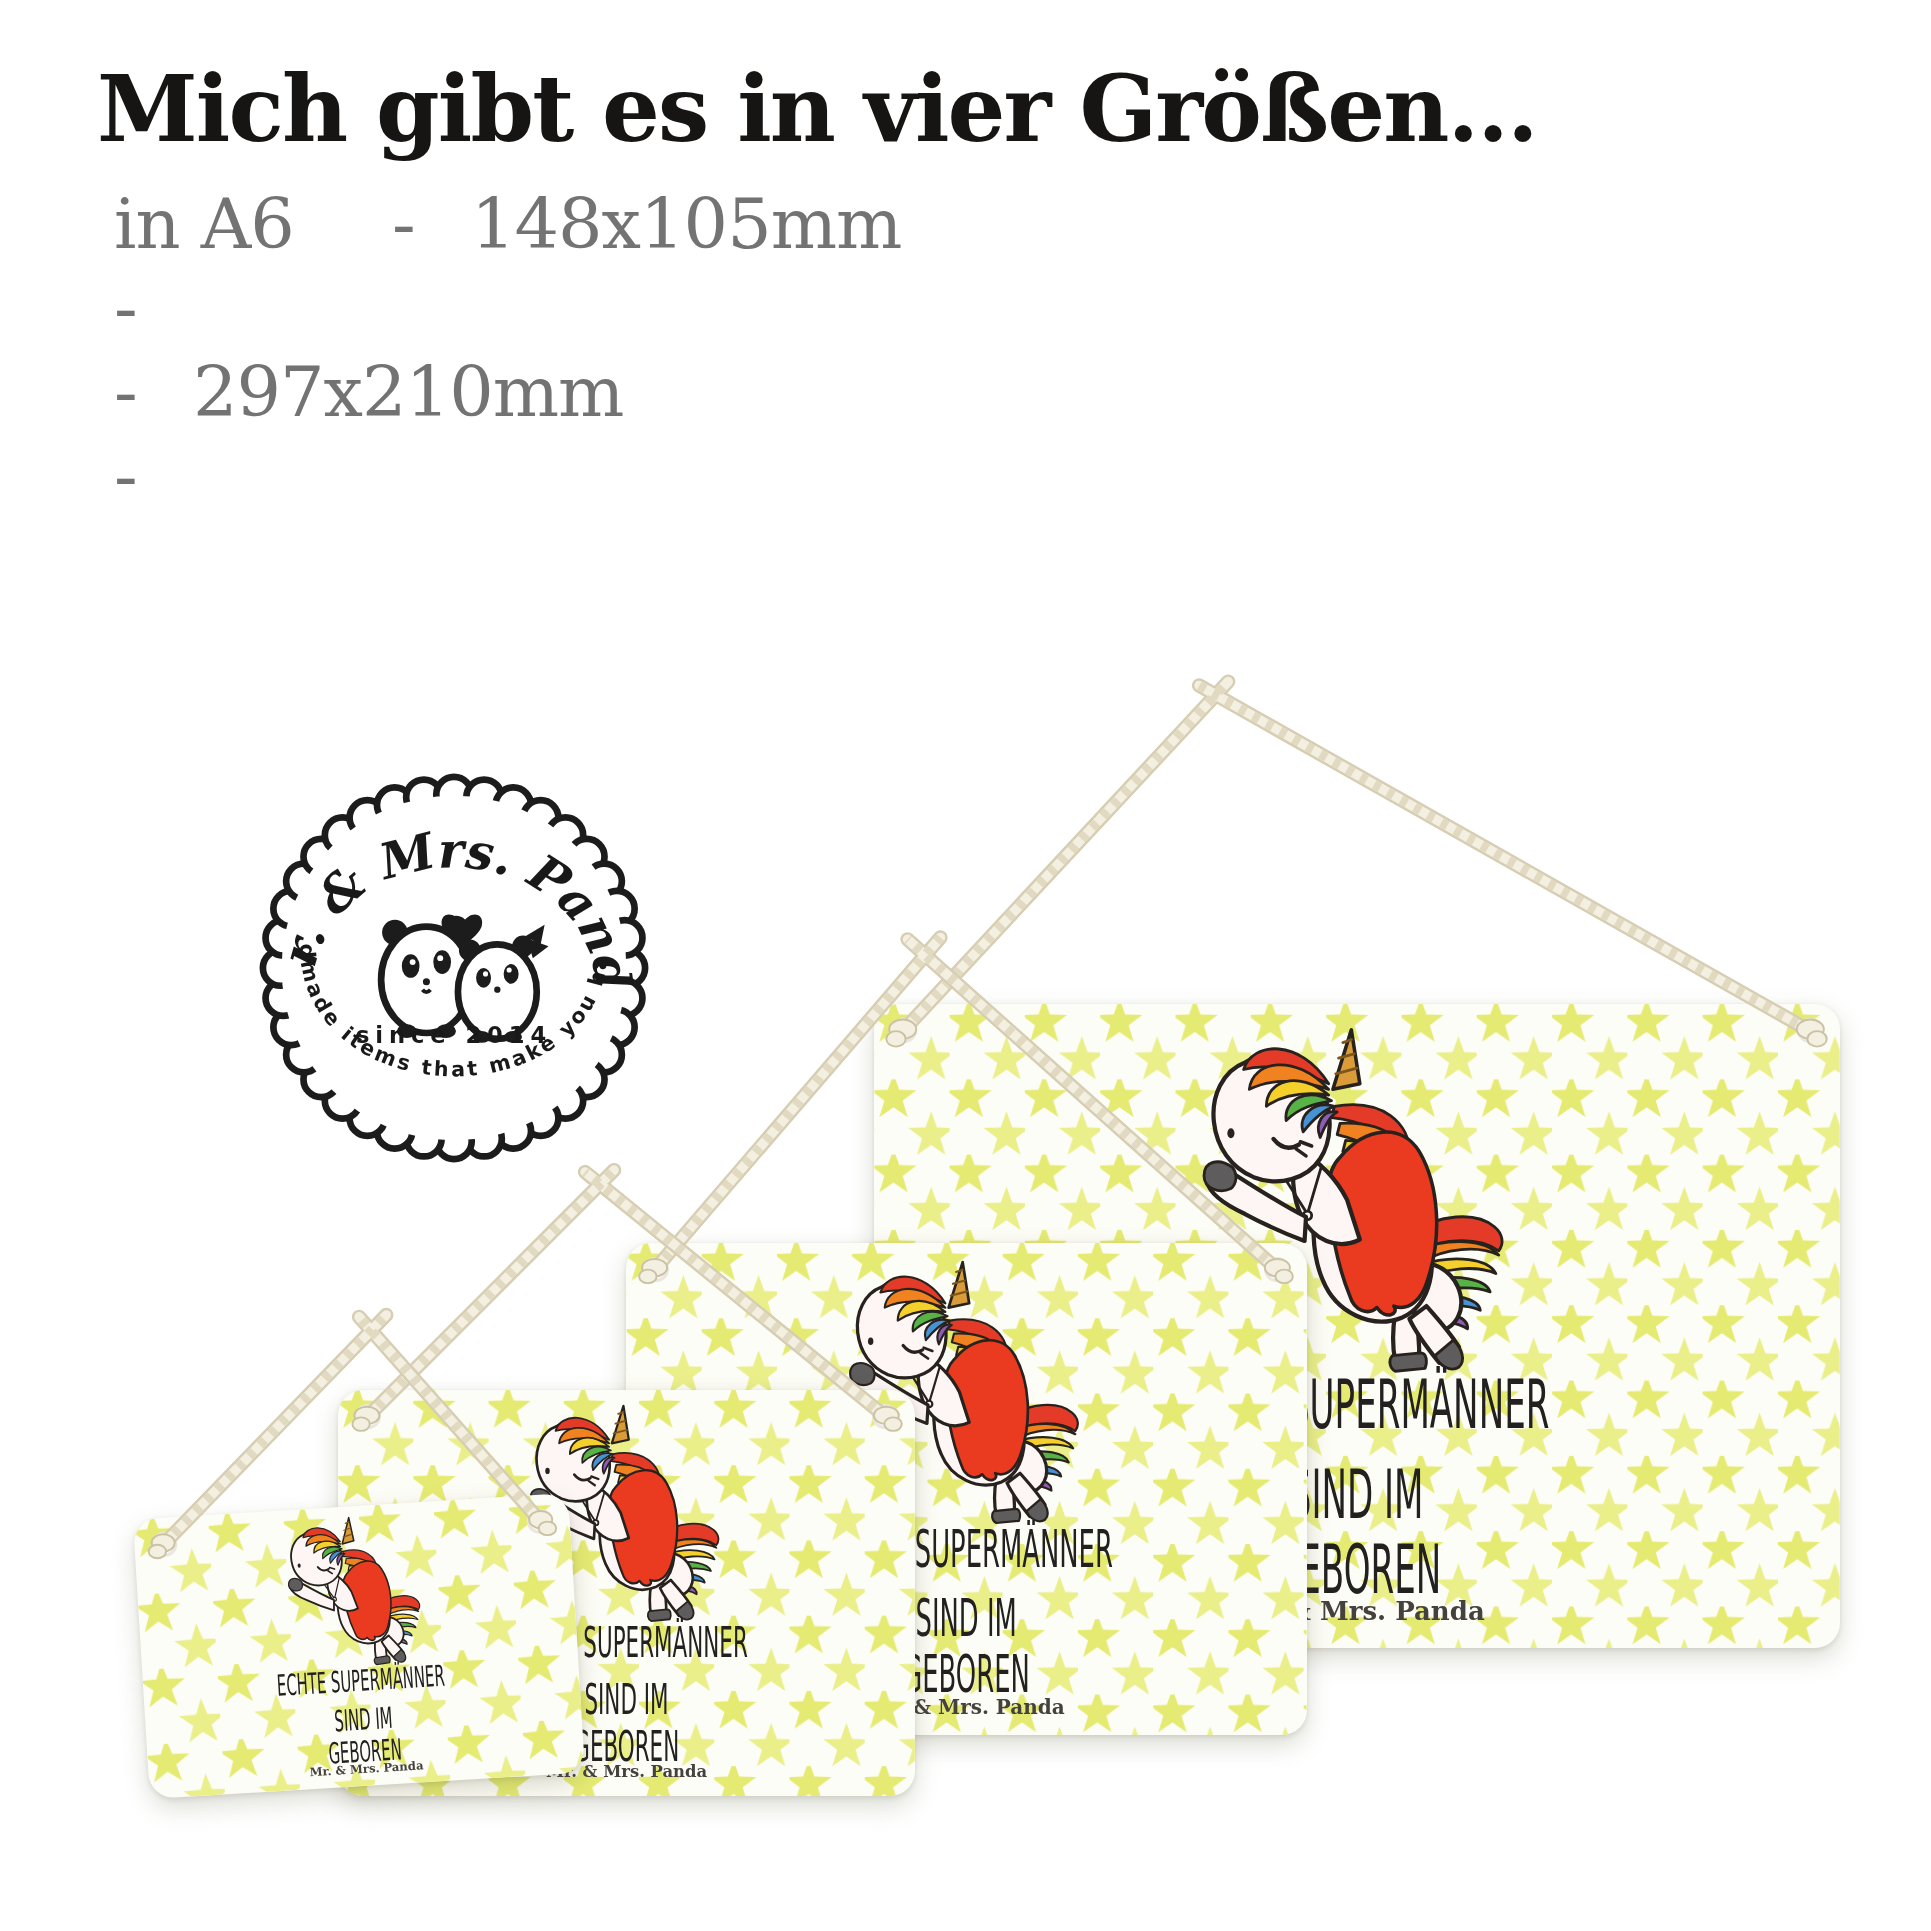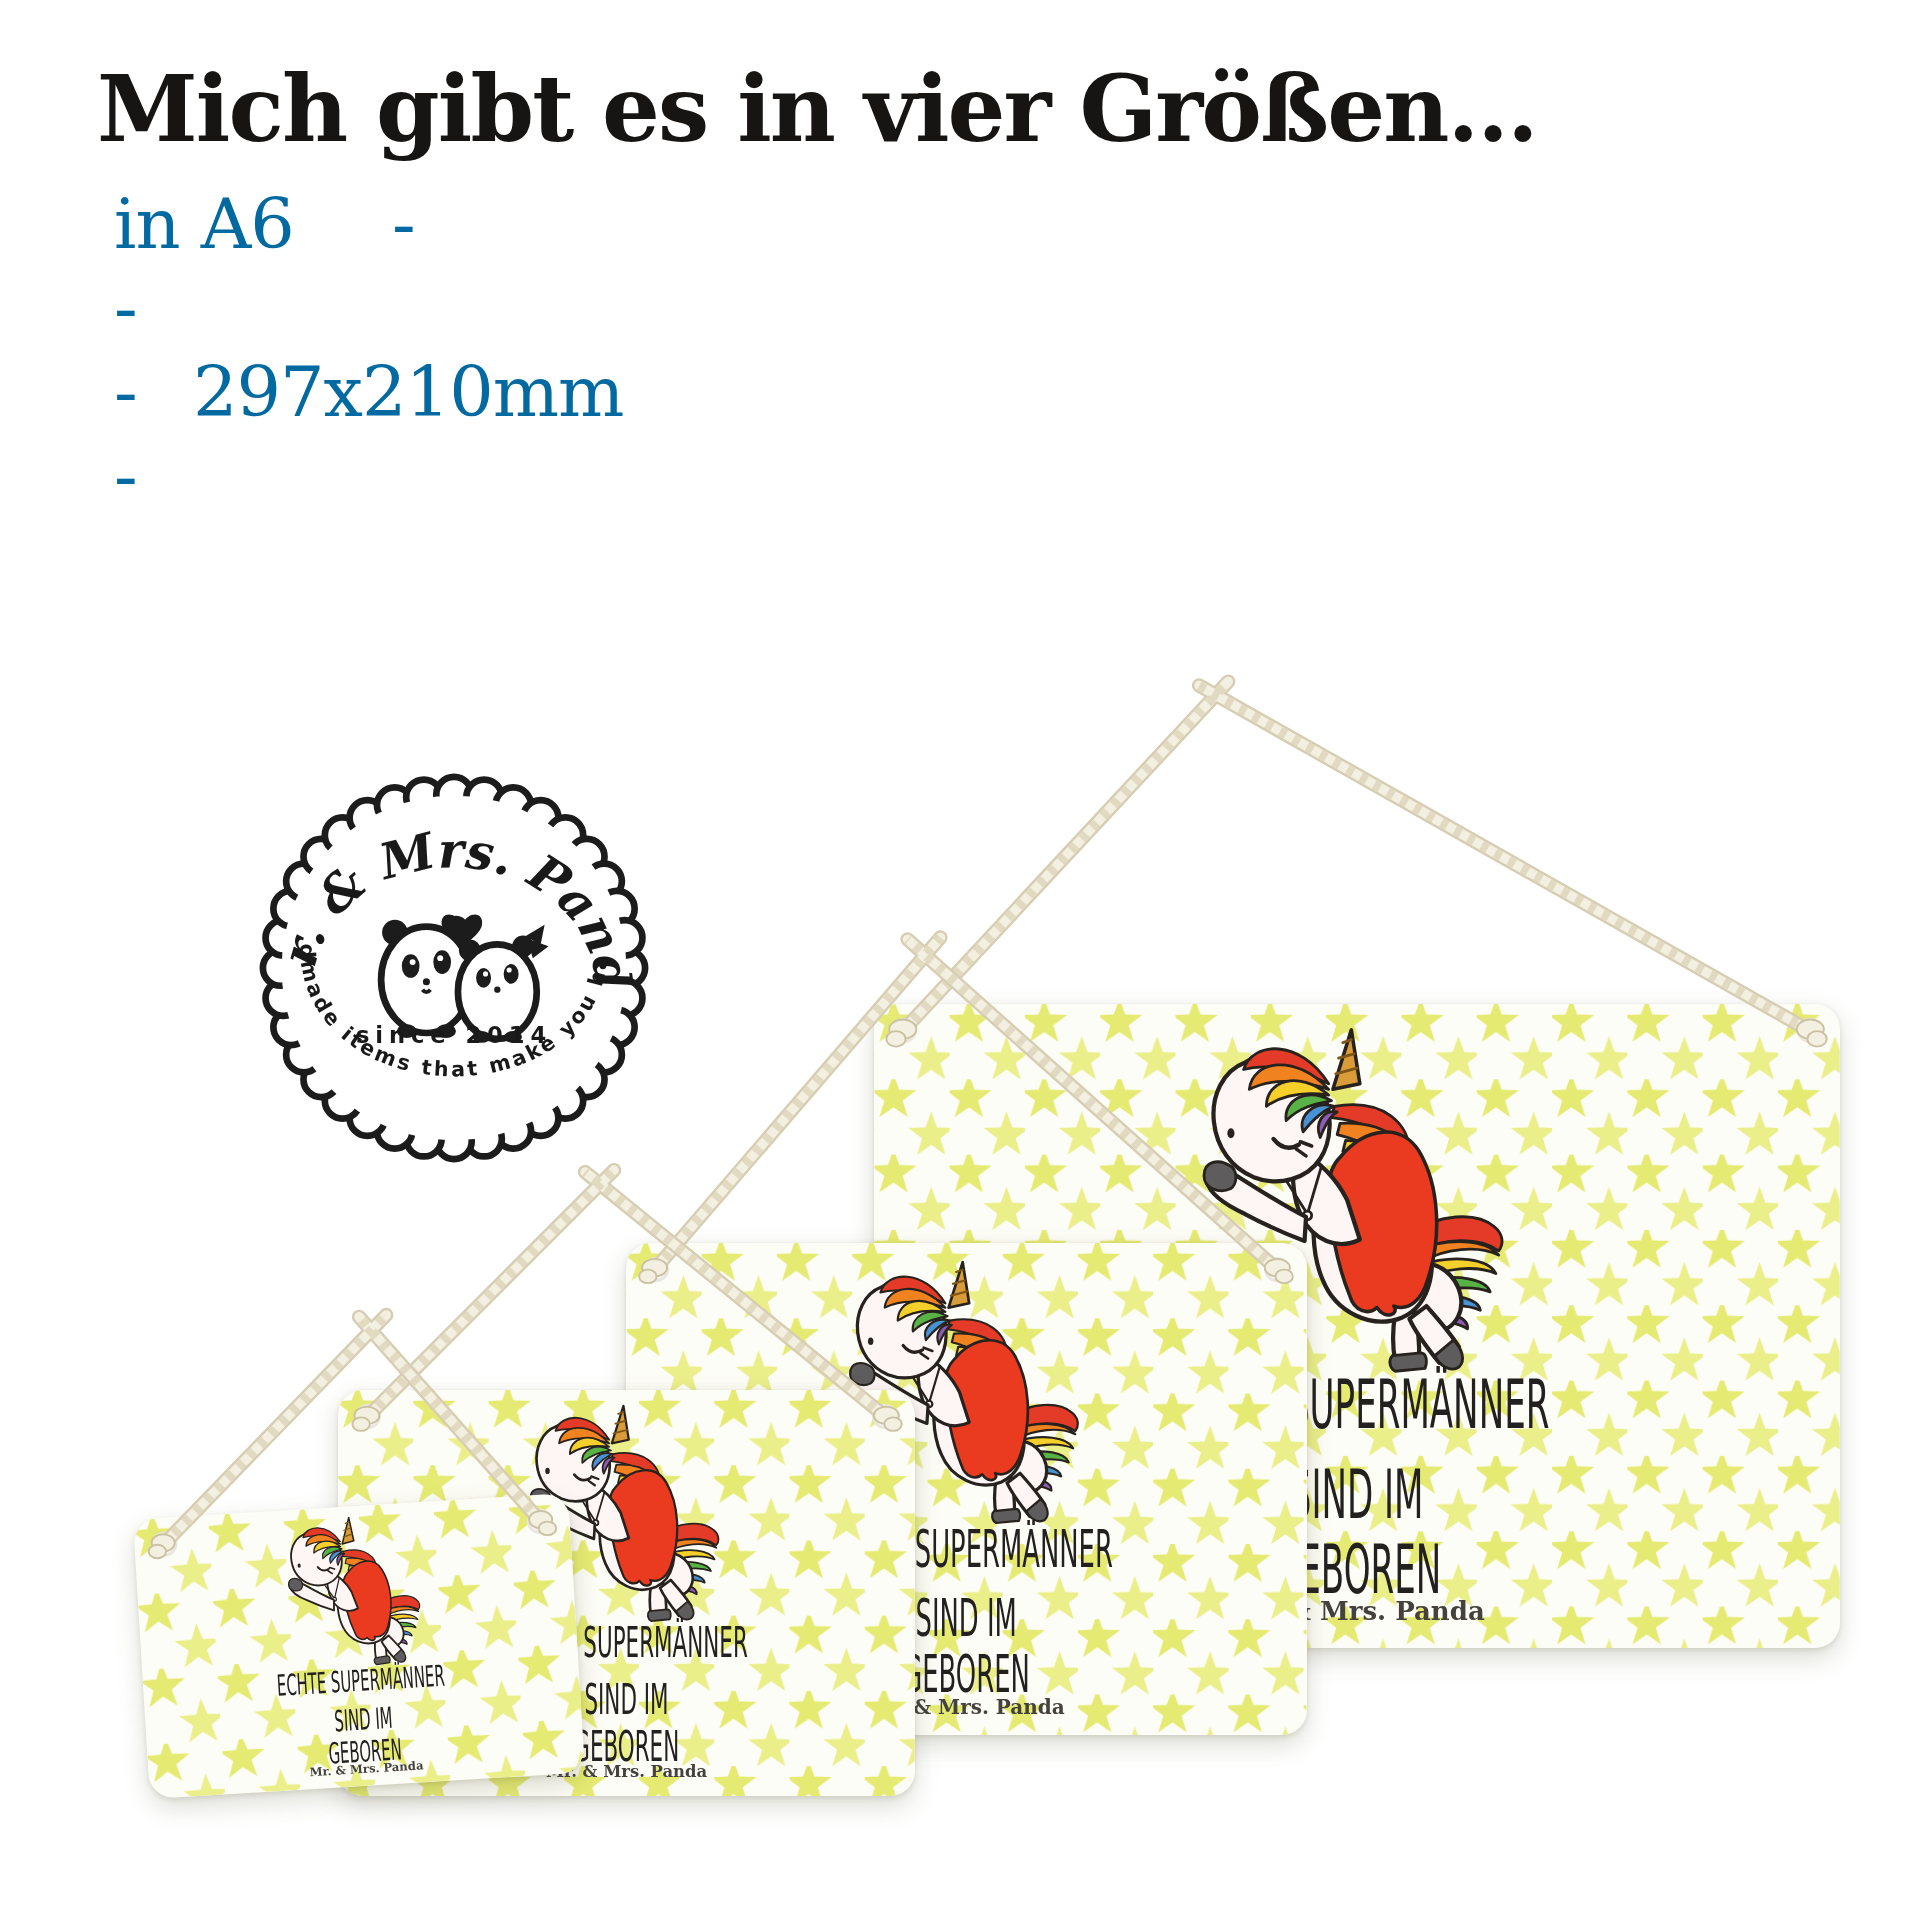--- a/index.html
+++ b/index.html
@@ -4,21 +4,21 @@
 <style>
   html,body{margin:0;padding:0;background:#fff;}
   .canvas{position:relative;width:1931px;height:1931px;background:#ffffff;overflow:hidden;
           font-family:"DejaVu Serif",serif;color:#141311;}
 
   
   .title{position:absolute;left:97px;top:56px;font-size:91px;font-weight:600;
          letter-spacing:-1.9px;white-space:nowrap;color:#161513;}
   .sizes{position:absolute;left:114px;top:183px;}
   .size-row{display:flex;align-items:baseline;height:84px;font-size:70px;font-weight:500;
-            letter-spacing:-1px;color:#0369a1;}
+            letter-spacing:-1px;color:#737373;}
   .size-label{width:278px;}
   .size-dash{width:79px;text-align:left;}
   .size-value{}
 
   
   .logo{position:absolute;left:257px;top:771px;width:394px;height:394px;}
   .logo .lg-brand{font-family:"DejaVu Serif",serif;font-style:italic;font-weight:700;
                   font-size:25px;fill:#191919;text-anchor:middle;}
   .logo .lg-since{font-family:"DejaVu Sans",sans-serif;font-weight:700;font-size:11.5px;
                   letter-spacing:3px;fill:#191919;text-anchor:middle;}
@@ -113,20 +113,21 @@
       </g>
     </defs>
   </svg>
 
   <div class="title">Mich gibt es in vier Größen...</div>
 
   <div class="sizes">
     <div class="size-row">
       <span class="size-label">in A6</span>
       <span class="size-dash">-</span>
+      <span class="size-value">148x105mm</span>
     </div>
     <div class="size-row">
       <span class="size-dash">-</span>
     </div>
     <div class="size-row">
       <span class="size-dash">-</span>
       <span class="size-value">297x210mm</span>
     </div>
     <div class="size-row">
       <span class="size-dash">-</span>

